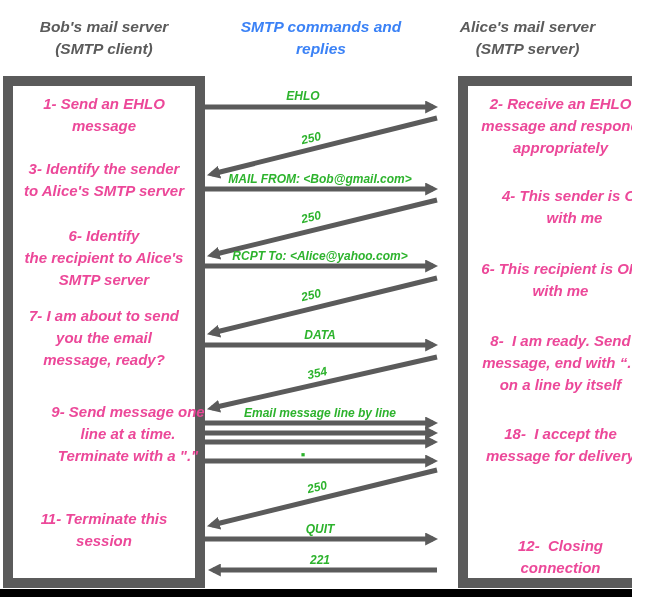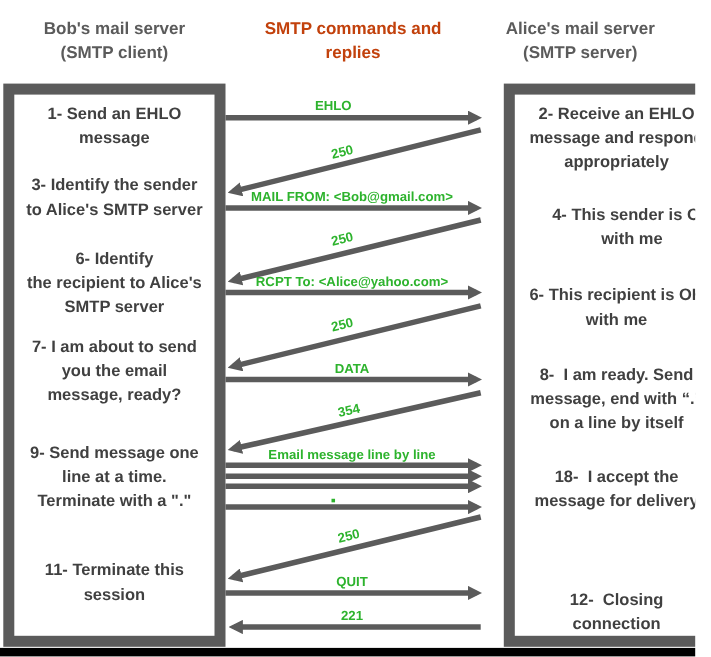--- a/index.html
+++ b/index.html
@@ -1,31 +1,31 @@
 <!DOCTYPE html>
 <html><head>
 <meta charset="utf-8">
 <style>
   html,body { margin:0; padding:0; background:#fff; }
   .stage {
     position:relative; width:632px; height:597px; background:#ffffff;
-    font-family:"Liberation Sans", sans-serif; overflow:hidden;
+    font-family:"Liberation Sans", sans-serif; overflow:hidden;font-style:italic;
   }
   .hdr {
     position:absolute; top:16px; font-weight:bold; font-size:15.5px;
     line-height:22px; text-align:center; white-space:pre-wrap; color:#5b5b5b;
   }
-  .hdr.green { color:#c2410c; }
+  .hdr.green { color:#3b82f6; }
   .mbox {
     position:absolute; top:76px; height:512px; border:10px solid #5b5b5b;
     background:#ffffff; box-sizing:border-box;
   }
   .step {
     position:absolute; left:0; width:100%; text-align:center;
-    font-weight:bold; font-size:15px; line-height:22px; color:#404040;
+    font-weight:bold; font-size:15px; line-height:22px; color:#ec4899;
     white-space:pre-wrap;
   }
   svg.flow { position:absolute; left:0; top:0; }
   svg.flow line { stroke:#5b5b5b; stroke-width:5; }
   svg.flow text {
     font-family:"Liberation Sans", sans-serif; font-weight:bold;
     font-size:12px; fill:#2db32d; text-anchor:middle;
   }
   .bottom-bar { position:absolute; left:0; top:589px; width:646px; height:8px; background:#000; }
 </style>
@@ -45,21 +45,21 @@
     <div class="step" style="top:7px;">1- Send an EHLO
 message</div>
     <div class="step" style="top:72px;">3- Identify the sender
 to Alice's SMTP server</div>
     <div class="step" style="top:139px;">6- Identify
 the recipient to Alice's
 SMTP server</div>
     <div class="step" style="top:219px;">7- I am about to send
 you the email
 message, ready?</div>
-    <div class="step" style="top:315px;">9- Send message one
+    <div class="step" style="top:315px;margin-left:24px;">9- Send message one
 line at a time.
 Terminate with a "."</div>
     <div class="step" style="top:422px;">11- Terminate this
 session</div>
   </div>
 
   <div class="mbox" style="left:437px; width:205px;margin-left:21px;">
     <div class="step" style="top:7px;">2- Receive an EHLO
 message and respond
 appropriately</div>

